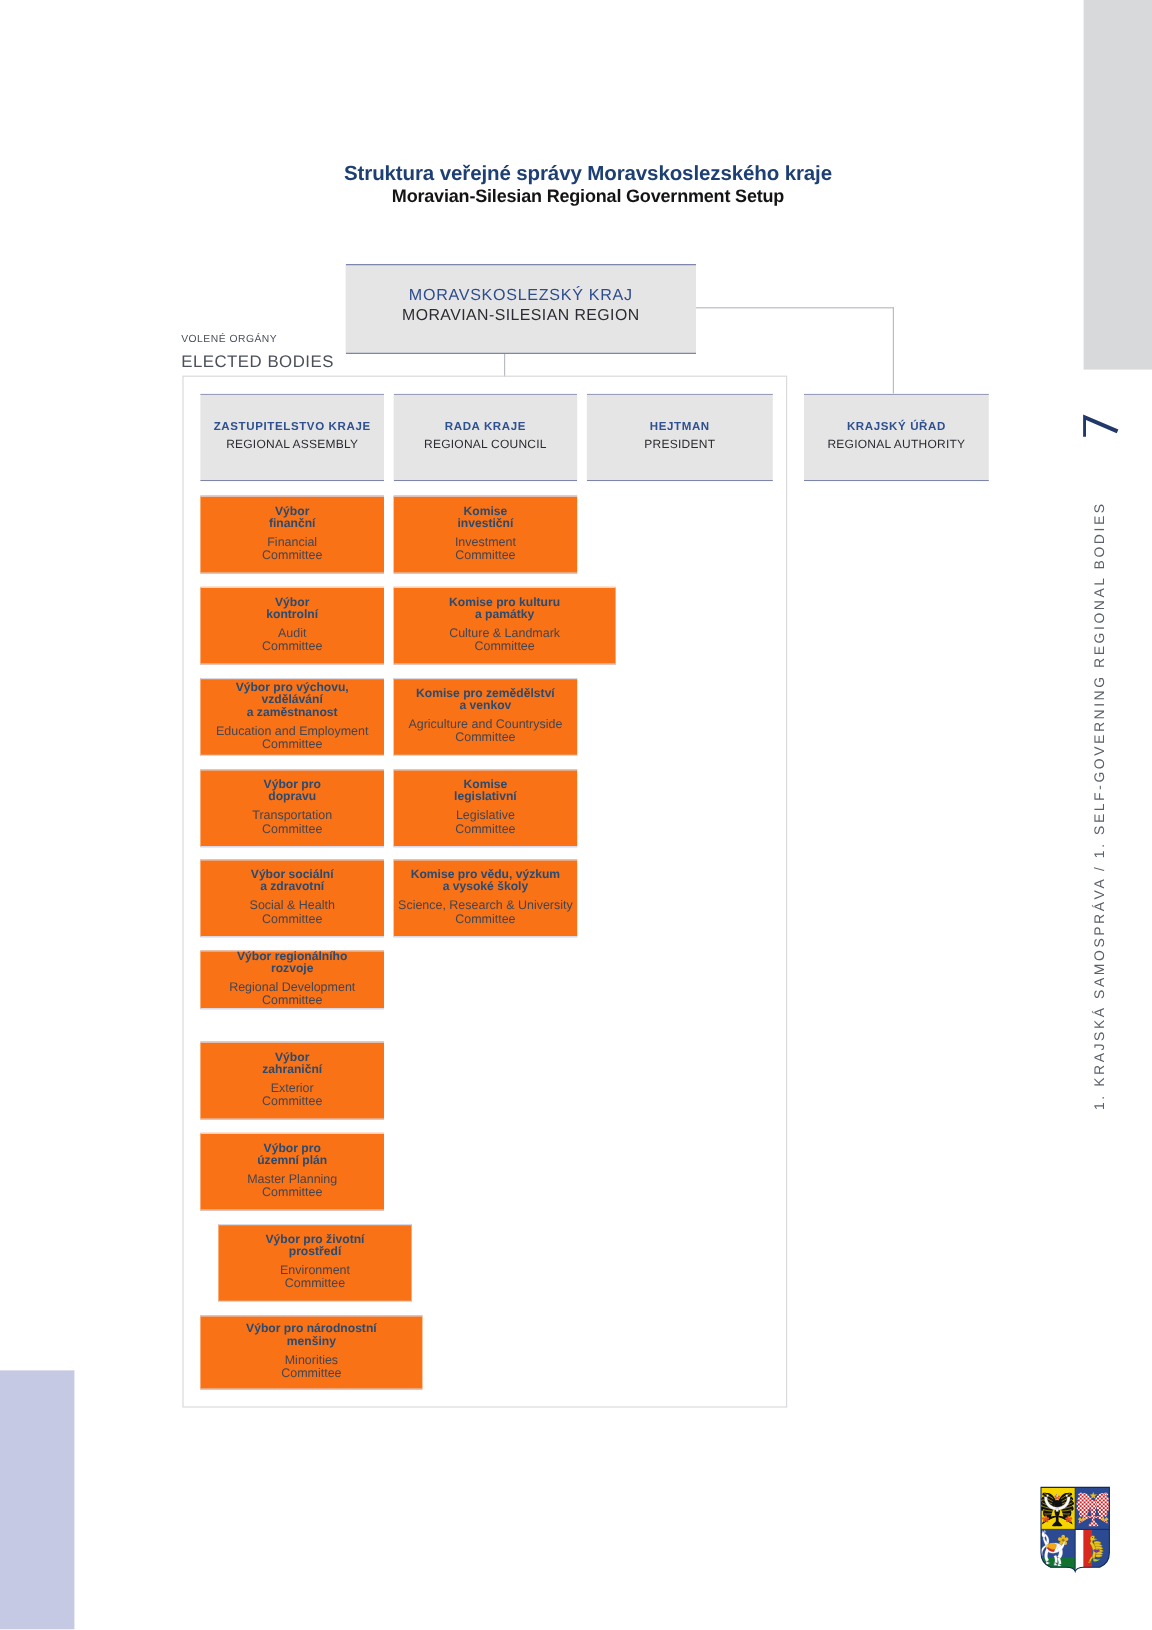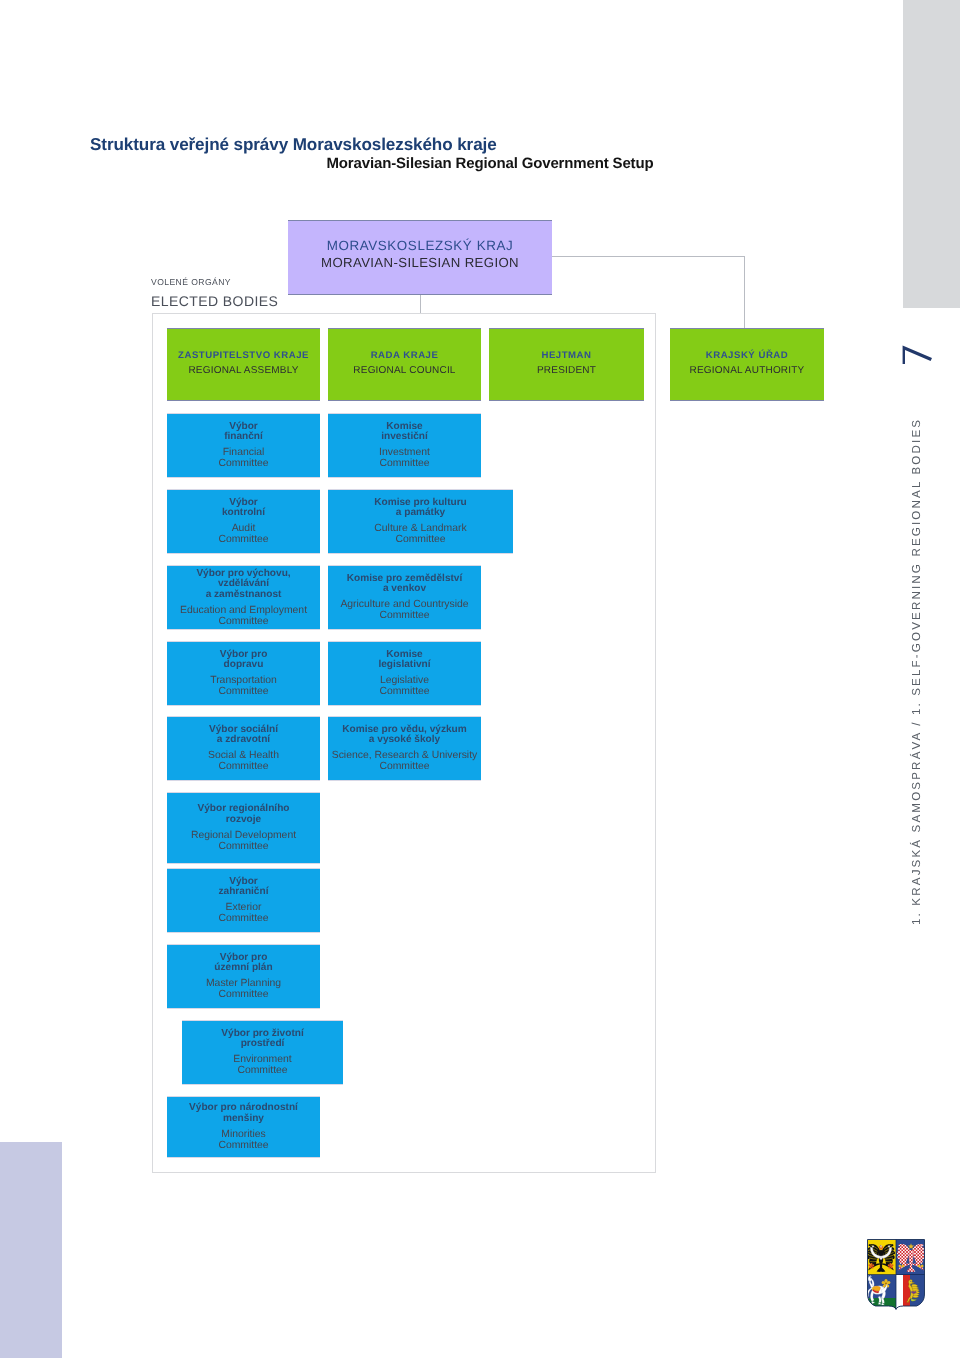--- a/index.html
+++ b/index.html
@@ -1,40 +1,40 @@
 <!DOCTYPE html>
 <html><head>
 <meta charset="utf-8">
 <style>
   html,body{margin:0;padding:0;background:#fff;}
   body{width:960px;height:1358px;position:relative;overflow:hidden;
        font-family:"Liberation Sans",sans-serif;
        -webkit-font-smoothing:antialiased;text-rendering:geometricPrecision;}
   .abs{position:absolute;}
   
-  #title-cs{left:0;right:0;top:135px;font-size:17.1px;font-weight:bold;color:#1d3f73;letter-spacing:-0.1px;white-space:nowrap;}
+  #title-cs{left:0;right:0;top:135px;text-align:center;font-size:17.1px;font-weight:bold;color:#1d3f73;letter-spacing:-0.1px;white-space:nowrap;}
   #title-en{left:0;right:0;top:155px;text-align:center;font-size:15px;font-weight:bold;color:#141414;letter-spacing:-0.15px;white-space:nowrap;}
   #titlewrap{left:90px;top:0;width:800px;height:200px;}
   
-  #root-box{left:288px;top:220px;width:264px;height:75px;background:#c4b5fd;box-shadow:inset 0 -1px 0 #7d85ab, inset 0 1px 0 #7d85ab;}
+  #root-box{left:288px;top:220px;width:264px;height:75px;background:#e5e5e5;box-shadow:inset 0 -1px 0 #7d85ab, inset 0 1px 0 #7d85ab;padding-left:28px;}
   #root-cs{position:absolute;left:0;right:0;top:18px;text-align:center;font-size:13.4px;color:#2e4d8d;letter-spacing:0.6px;}
   #root-en{position:absolute;left:0;right:0;top:35px;text-align:center;font-size:13.2px;color:#2b2b33;letter-spacing:0.38px;}
   
   #grp-cs{left:151px;top:277px;font-size:8.6px;color:#4a4f59;letter-spacing:0.42px;}
   #grp-en{left:151px;top:293px;font-size:14px;color:#4a4f59;letter-spacing:0.42px;}
   
   .conn{background:#b9bcc3;}
   
   #frame{left:152px;top:313px;width:504px;height:860px;border:1px solid #d9dadd;box-sizing:border-box;}
   
-  .organ{background:#84cc16;height:73px;box-shadow:inset 0 -1px 0 #7d85ab, inset 0 1px 0 #7d85ab;}
+  .organ{background:#e5e5e5;height:73px;box-shadow:inset 0 -1px 0 #7d85ab, inset 0 1px 0 #7d85ab;}
   .organ .cs{position:absolute;left:0;right:0;top:22px;text-align:center;font-size:9.6px;font-weight:bold;color:#2f5090;letter-spacing:0.52px;}
   .organ .en{position:absolute;left:0;right:0;top:37px;text-align:center;font-size:10.0px;color:#2b2b33;letter-spacing:0.2px;}
   
-  .cbox{background:#0ea5e9;box-shadow:inset 0 1px 0 #d8d8e6, inset 0 -1px 0 #d8d8e6;}
+  .cbox{background:#f97316;box-shadow:inset 0 1px 0 #d8d8e6, inset 0 -1px 0 #d8d8e6;}
   .cbox .cs{font-size:10.1px;font-weight:bold;color:#2b4a70;line-height:10.8px;text-align:center;white-space:nowrap;}
   .cbox .en{font-size:10.4px;color:#45454f;line-height:11.3px;text-align:center;white-space:nowrap;}
   .cbox .inner{position:absolute;left:0;right:0;top:50%;transform:translateY(-50%);}
   .cbox .en{margin-top:4px;}
   
   #side-band{left:903px;top:0;width:57px;height:308px;background:#d7d9db;}
   #page-num{position:absolute;left:900px;top:343px;width:34px;height:22px;}
   #page-num svg{display:block;}
   #side-text{position:absolute;left:910px;top:925px;transform:rotate(-90deg);transform-origin:0 0;
              font-size:11.6px;letter-spacing:2.15px;color:#5a6068;white-space:nowrap;}
@@ -129,21 +129,21 @@
     <div class="cs">
         <div>Výbor sociální</div>
         <div>a zdravotní</div>
       </div>
     <div class="en">
         <div>Social &amp; Health</div>
         <div>Committee</div>
       </div>
   </div>
 </div>
-<div class="abs cbox" style="left:167px;top:792px;width:153px;height:72px;">
+<div class="abs cbox" style="left:167px;top:792px;width:153px;height:49px;">
   <div class="inner">
     <div class="cs">
         <div>Výbor regionálního</div>
         <div>rozvoje</div>
       </div>
     <div class="en">
         <div>Regional Development</div>
         <div>Committee</div>
       </div>
   </div>
@@ -177,21 +177,21 @@
     <div class="cs">
         <div>Výbor pro životní</div>
         <div>prostředí</div>
       </div>
     <div class="en">
         <div>Environment</div>
         <div>Committee</div>
       </div>
   </div>
 </div>
-<div class="abs cbox" style="left:167px;top:1096px;width:153px;height:62px;">
+<div class="abs cbox" style="left:167px;top:1096px;width:153px;height:62px;padding-left:32px;">
   <div class="inner">
     <div class="cs">
         <div>Výbor pro národnostní</div>
         <div>menšiny</div>
       </div>
     <div class="en">
         <div>Minorities</div>
         <div>Committee</div>
       </div>
   </div>

